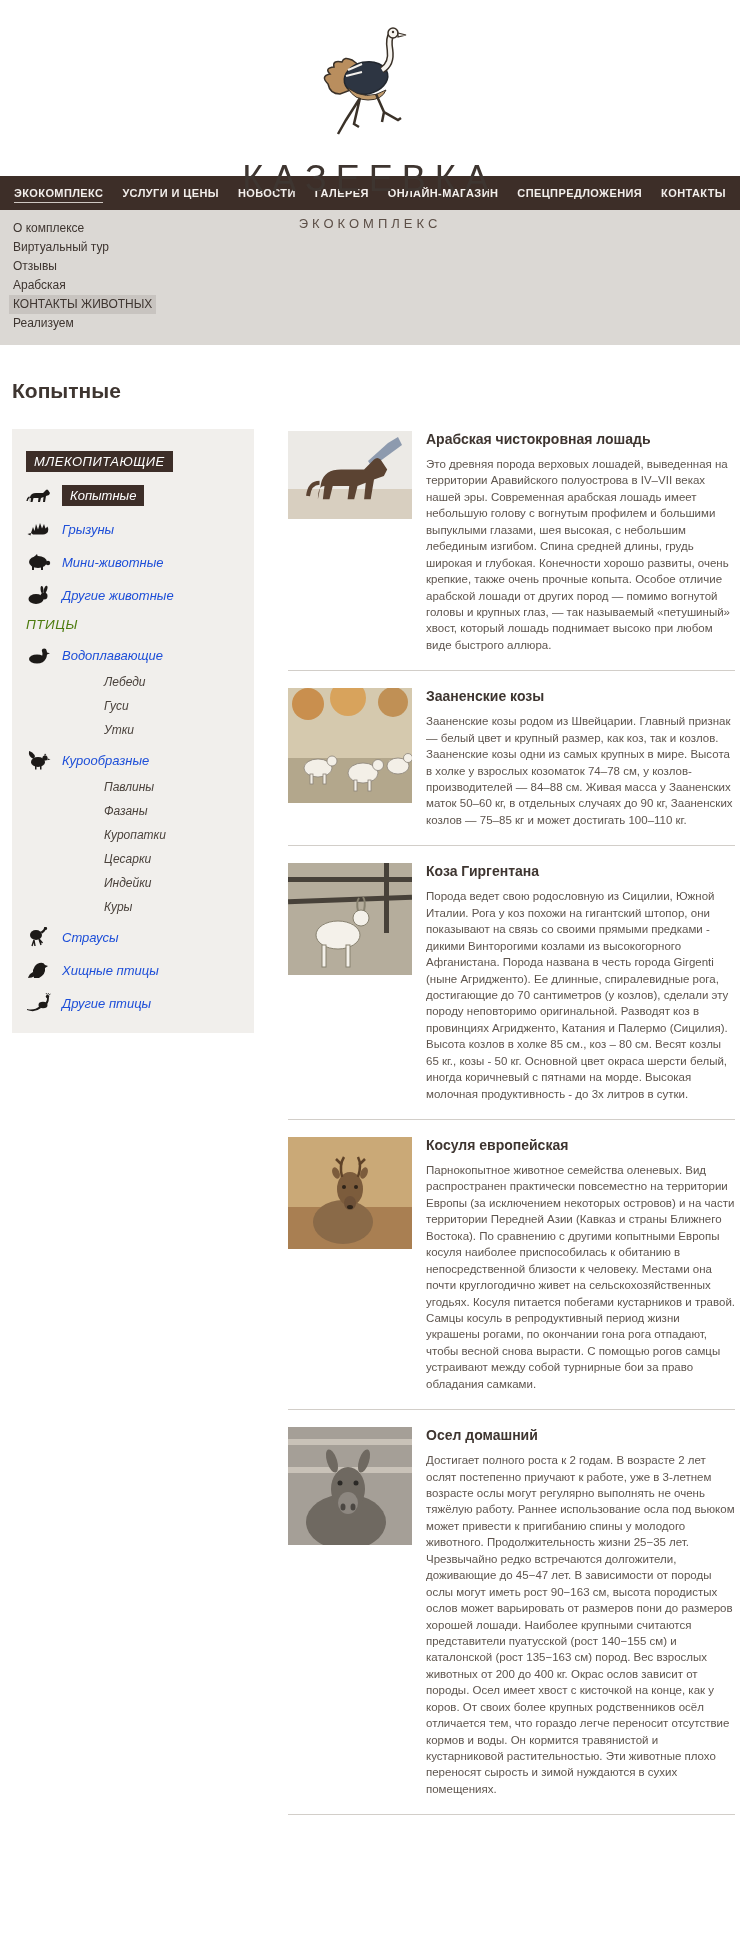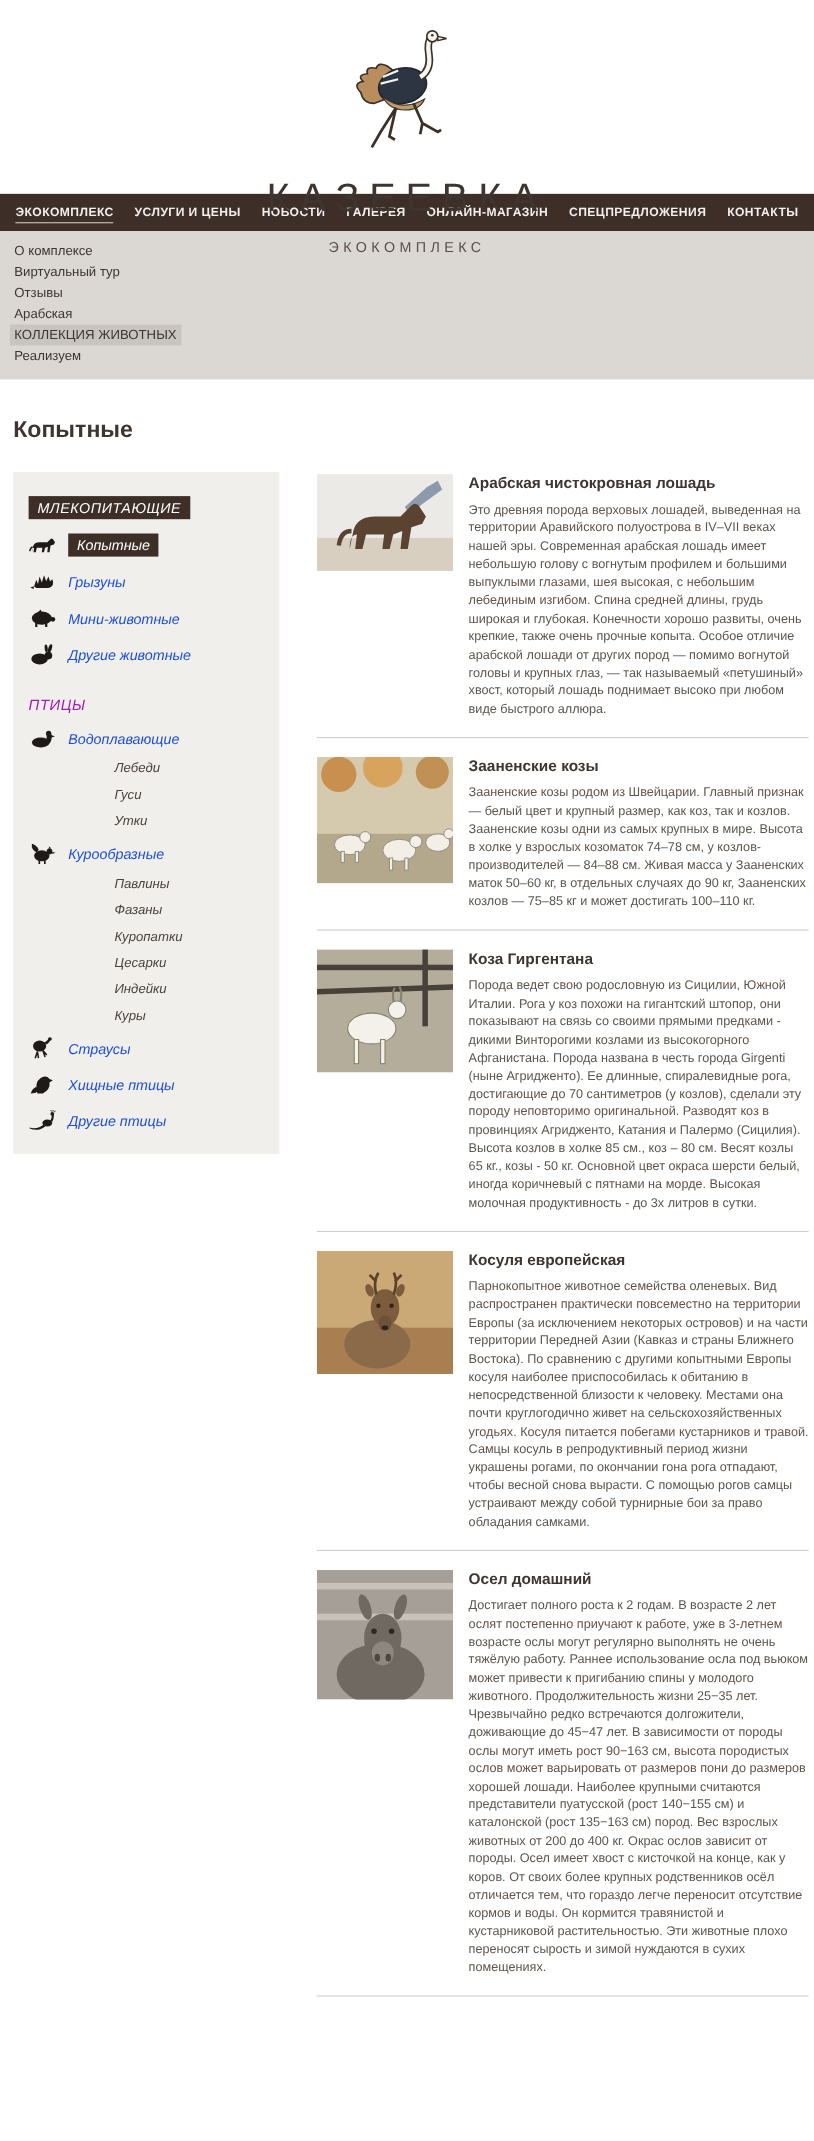--- a/index.html
+++ b/index.html
@@ -49,21 +49,21 @@
     display:inline-block; background:#3d2e28; color:#fff; font-size: 13px;
     padding: 3px 8px; letter-spacing:.5px; cursor:pointer;
   }
   .side-item { display:flex; align-items:center; margin-top: 13px; cursor:pointer; }
   .side-item .si { width:26px; height:20px; flex-shrink:0; fill:#1d1a18; }
   .side-item .lbl { font-size: 13px; color:#1d4ed8; margin-left: 10px; }
   .side-item .lbl.sel {
     background:#3d2e28; color:#fff; padding: 3px 8px; margin-left:10px;
   }
   .side-section-title {
-    font-size: 13.5px; color:#a21caf; letter-spacing:.5px; margin-top: 28px; cursor:pointer;
+    font-size: 13.5px; color:#4d7c0f; letter-spacing:.5px; margin-top: 12px; cursor:pointer;
   }
   .side-sub { margin-left: 78px; margin-top: 10px; font-size: 12px; color:#4a423c; cursor:pointer; }
   
   .articles { flex:1; margin-left: 34px; margin-right: 5px; }
   .article { display:flex; border-bottom: 1px solid #d2cec9; padding-bottom: 17px; margin-bottom: 17px; }
   .article:first-child { margin-top: 2px; }
   .photo { width: 124px; flex-shrink: 0; overflow:hidden; }
   .photo svg { display:block; }
   .art-body { margin-left: 14px; flex: 1; }
   .art-title { font-size: 14px; font-weight: bold; color:#3e3530; margin-bottom: 9px; }
@@ -107,21 +107,21 @@
   <a class="nav-item"><span>ОНЛАЙН-МАГАЗИН</span></a>
   <a class="nav-item"><span>СПЕЦПРЕДЛОЖЕНИЯ</span></a>
   <a class="nav-item"><span>КОНТАКТЫ</span></a>
 </div>
 
 <div class="submenu">
   <a class="submenu-item">О комплексе</a>
   <a class="submenu-item">Виртуальный тур</a>
   <a class="submenu-item">Отзывы</a>
   <a class="submenu-item">Арабская</a>
-  <a class="submenu-item current">КОЛЛЕКЦИЯ ЖИВОТНЫХ</a>
+  <a class="submenu-item current">КОНТАКТЫ ЖИВОТНЫХ</a>
   <a class="submenu-item">Реализуем</a>
 </div>
 
 <h1 class="page-title">Копытные</h1>
 
 <div class="content-row">
 
   <div class="sidebar">
     <span class="cat-badge">МЛЕКОПИТАЮЩИЕ</span>
 

